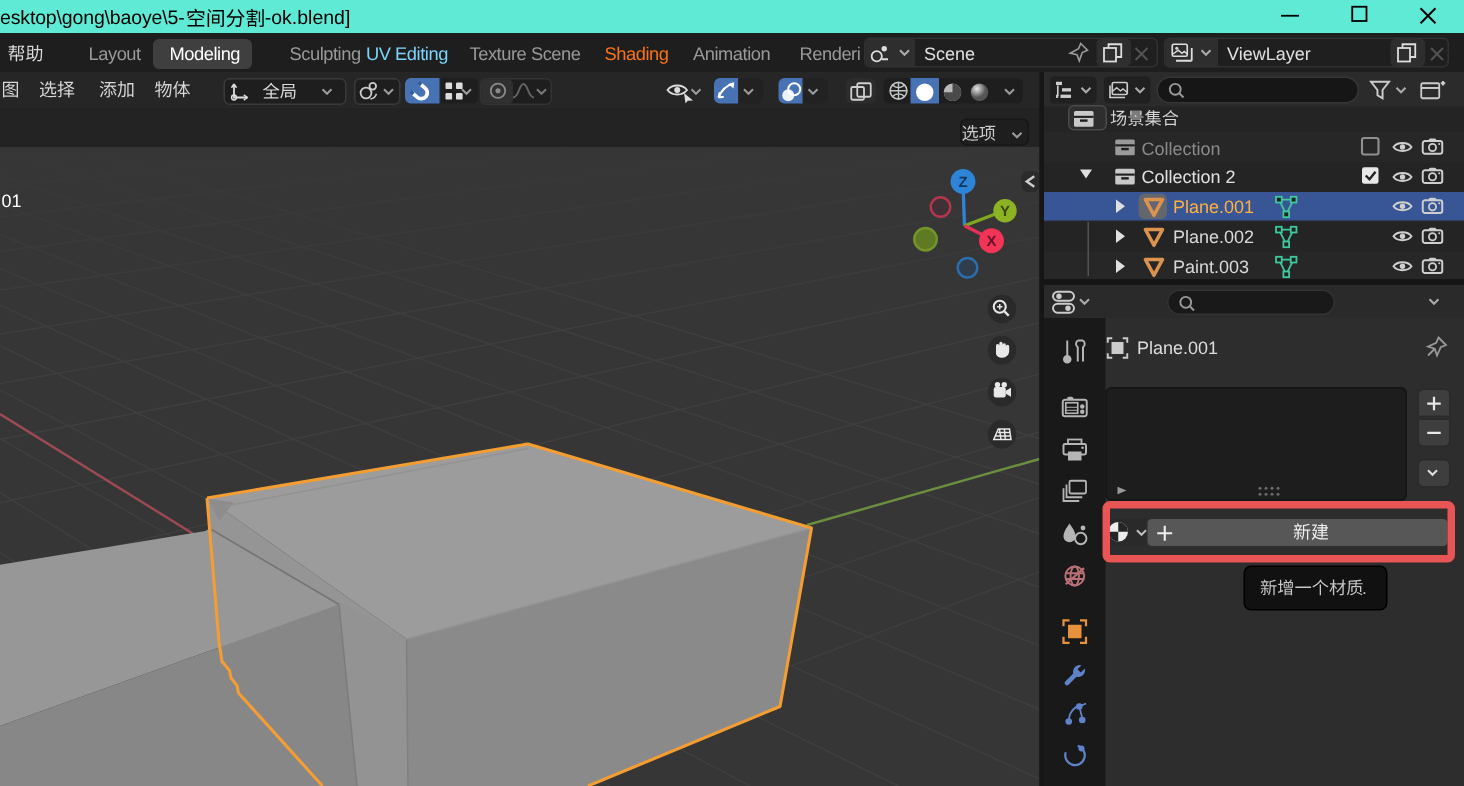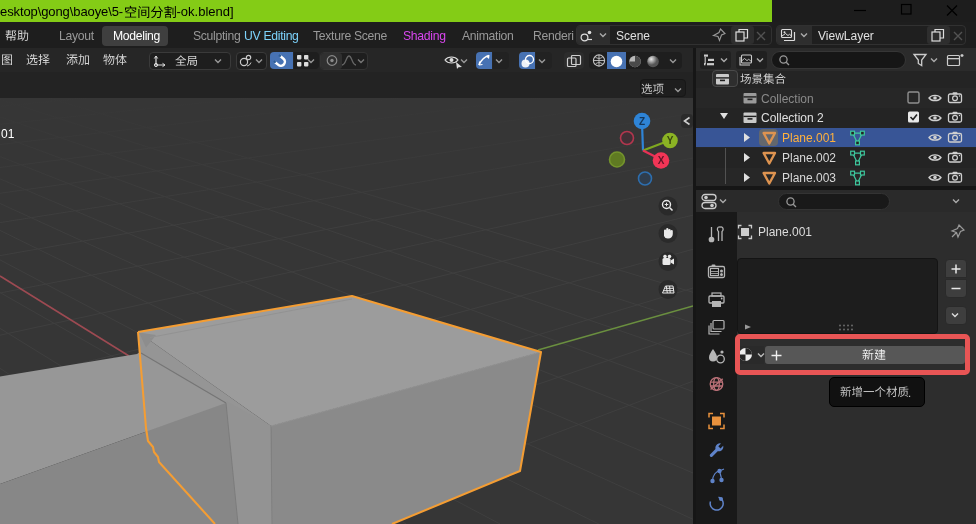--- a/index.html
+++ b/index.html
@@ -1,18 +1,18 @@
 <!DOCTYPE html>
 <html><head><meta charset="utf-8"><style>
 *{margin:0;padding:0;box-sizing:border-box}
 html,body{width:976px;height:524px;overflow:hidden}
 body{font-family:"Liberation Sans",sans-serif;background:#1d1d1d;position:relative;-webkit-font-smoothing:antialiased}
 .abs{position:absolute}
 </style></head><body>
-<div class="abs" style="left:0;top:0;width:772px;height:22px;background:#84cc16">
+<div class="abs" style="left:0;top:0;width:976px;height:22px;background:#5eead4">
  <div class="abs" style="left:0px;top:3.5px;font-size:13px;letter-spacing:-0.1px;color:#000">esktop\gong\baoye\5-</div>
  <div class="abs" id="t2" style="left:176.5px;top:3.5px;font-size:13px;color:#000">-ok.blend]</div>
 </div>
 <svg class="abs" style="left:123.5px;top:3px;" width="55" height="18" viewBox="0 -14 55 18">
     <g fill="#000000">
       <path transform="translate(0.0,0) scale(0.013200,-0.013200)" d="M564 537C666 484 802 405 869 357L919 415C848 462 710 537 611 587ZM384 590C307 523 203 455 85 413L129 348C246 398 356 474 436 544ZM77 22V-46H927V22H538V275H825V343H182V275H459V22ZM424 824C440 792 459 752 473 718H76V492H150V649H849V517H926V718H565C550 755 524 807 502 846Z"></path>
       <path transform="translate(13.2,0) scale(0.013200,-0.013200)" d="M91 615V-80H168V615ZM106 791C152 747 204 684 227 644L289 684C265 726 211 785 164 827ZM379 295H619V160H379ZM379 491H619V358H379ZM311 554V98H690V554ZM352 784V713H836V11C836 -2 832 -6 819 -7C806 -7 765 -8 723 -6C733 -25 743 -57 747 -75C808 -75 851 -75 878 -63C904 -50 913 -31 913 11V784Z"></path>
       <path transform="translate(26.4,0) scale(0.013200,-0.013200)" d="M673 822 604 794C675 646 795 483 900 393C915 413 942 441 961 456C857 534 735 687 673 822ZM324 820C266 667 164 528 44 442C62 428 95 399 108 384C135 406 161 430 187 457V388H380C357 218 302 59 65 -19C82 -35 102 -64 111 -83C366 9 432 190 459 388H731C720 138 705 40 680 14C670 4 658 2 637 2C614 2 552 2 487 8C501 -13 510 -45 512 -67C575 -71 636 -72 670 -69C704 -66 727 -59 748 -34C783 5 796 119 811 426C812 436 812 462 812 462H192C277 553 352 670 404 798Z"></path>
       <path transform="translate(39.6,0) scale(0.013200,-0.013200)" d="M675 703V161H743V703ZM855 834V15C855 -2 849 -7 832 -8C816 -8 763 -8 704 -6C715 -27 724 -59 727 -78C809 -79 857 -77 885 -65C914 -52 926 -31 926 16V834ZM126 221V-80H190V-27H483V-73H549V221H374V299H599V355H374V423H525V479H374V543H549V596H608V745H388C379 774 360 815 343 845L273 827C287 802 300 772 308 745H66V590H121V543H307V479H145V423H307V355H68V299H307V221ZM307 656V599H133V688H539V599H374V656ZM190 32V156H483V32Z"></path>
     </g>
@@ -23,21 +23,21 @@
    <path d="M101 5.5 L111 15.5 M111 5.5 L101 15.5" stroke="#000" stroke-width="1.3"></path>
 </svg>
 
 <div class="abs" style="left:0;top:22px;width:976px;height:26px;background:#1e1e1e"></div>
 <div class="abs" style="left:102px;top:25.5px;width:66px;height:20px;background:#3f3f3f;border-radius:4px"></div>
 <div class="abs" style="left:59px;top:29px;font-size:12.2px;letter-spacing:-0.3px;color:#999999">Layout</div>
 <div class="abs" style="left:113px;top:29px;font-size:12.2px;letter-spacing:-0.3px;color:#ffffff">Modeling</div>
 <div class="abs" style="left:193px;top:29px;font-size:12.2px;letter-spacing:-0.3px;color:#999999">Sculpting</div>
 <div class="abs" style="left:244px;top:29px;font-size:12.2px;letter-spacing:-0.3px;color:#7dd3fc">UV Editing</div>
 <div class="abs" style="left:313px;top:29px;font-size:12.2px;letter-spacing:-0.3px;color:#999999">Texture Scene</div>
-<div class="abs" style="left:403px;top:29px;font-size:12.2px;letter-spacing:-0.3px;color:#d946ef">Shading</div>
+<div class="abs" style="left:403px;top:29px;font-size:12.2px;letter-spacing:-0.3px;color:#f97316">Shading</div>
 <div class="abs" style="left:462px;top:29px;font-size:12.2px;letter-spacing:-0.3px;color:#999999">Animation</div>
 <div class="abs" style="left:533px;top:29px;font-size:12.2px;letter-spacing:-0.3px;color:#999999">Renderi</div>
 <svg class="abs" style="left:5px;top:27px;" width="26" height="17" viewBox="0 -13 26 17">
     <g fill="#d9d9d9">
       <path transform="translate(0.0,0) scale(0.012000,-0.012000)" d="M274 840V761H66V700H274V627H87V568H274V544C274 528 272 510 266 490H50V429H237C206 384 154 340 69 311C86 297 110 273 122 257C231 300 291 366 322 429H540V490H344C348 510 350 528 350 544V568H513V627H350V700H534V761H350V840ZM584 798V303H656V733H827C800 690 767 640 734 596C822 547 855 502 855 466C855 445 848 431 830 423C818 419 803 416 788 415C759 413 723 414 680 418C692 401 702 374 704 355C743 351 786 352 820 355C840 357 863 363 880 371C913 389 930 417 929 461C929 506 900 554 814 607C856 657 900 718 938 770L886 801L873 798ZM150 262V-26H226V194H458V-78H536V194H789V58C789 45 785 41 768 40C752 40 693 40 629 41C639 23 651 -4 655 -24C739 -24 792 -24 824 -13C856 -2 866 19 866 56V262H536V341H458V262Z"></path>
       <path transform="translate(12.0,0) scale(0.012000,-0.012000)" d="M633 840C633 763 633 686 631 613H466V542H628C614 300 563 93 371 -26C389 -39 414 -64 426 -82C630 52 685 279 700 542H856C847 176 837 42 811 11C802 -1 791 -4 773 -4C752 -4 700 -3 643 1C656 -19 664 -50 666 -71C719 -74 773 -75 804 -72C836 -69 857 -60 876 -33C909 10 919 153 929 576C929 585 929 613 929 613H703C706 687 706 763 706 840ZM34 95 48 18C168 46 336 85 494 122L488 190L433 178V791H106V109ZM174 123V295H362V162ZM174 509H362V362H174ZM174 576V723H362V576Z"></path>
     </g>
   </svg>
 <div class="abs" style="left:576px;top:25px;width:196px;height:20px;background:#1f1f1f;border-radius:4px;border:1px solid #313131"></div>
 <div class="abs" style="left:577px;top:26px;width:33px;height:18px;background:#2e2e2e;border-radius:3px 0 0 3px"></div>
@@ -481,21 +481,21 @@
         <rect x="4.5" y="0.8" width="5" height="2" rx="1" fill="#cfcfcf"></rect>
         <circle cx="11.5" cy="4.5" r="0.7" fill="#cfcfcf"></circle>
       </g>
   <line x1="725.5" y1="148" x2="725.5" y2="184" stroke="#525252" stroke-width="1"></line>
  </g>
 </svg>
 <div class="abs" style="left:761px;top:91.5px;font-size:12px;color:#8a8a8a">Collection</div>
 <div class="abs" style="left:761px;top:111px;font-size:12px;color:#e0e0e0">Collection 2</div>
 <div class="abs" style="left:782px;top:131px;font-size:12px;color:#ffb13d">Plane.001</div>
 <div class="abs" style="left:782px;top:151px;font-size:12px;color:#d8d8d8">Plane.002</div>
-<div class="abs" style="left:782px;top:171px;font-size:12px;color:#d8d8d8">Plane.003</div>
+<div class="abs" style="left:782px;top:171px;font-size:12px;color:#d8d8d8">Paint.003</div>
 
 <div class="abs" style="left:693px;top:48px;width:3px;height:476px;background:#161616"></div>
 <div class="abs" style="left:696px;top:186px;width:280px;height:4px;background:#161616"></div>
 <div class="abs" style="left:696px;top:190px;width:280px;height:334px;background:#2d2d2d"></div>
 <div class="abs" style="left:696px;top:190px;width:280px;height:22px;background:#2a2a2a"></div>
 <div class="abs" style="left:696px;top:212px;width:41px;height:312px;background:#191919"></div>
 
 <svg class="abs" style="left:696px;top:212px" width="41" height="312" viewBox="0 0 41 312">
 <g transform="translate(20.5,0)">
 

